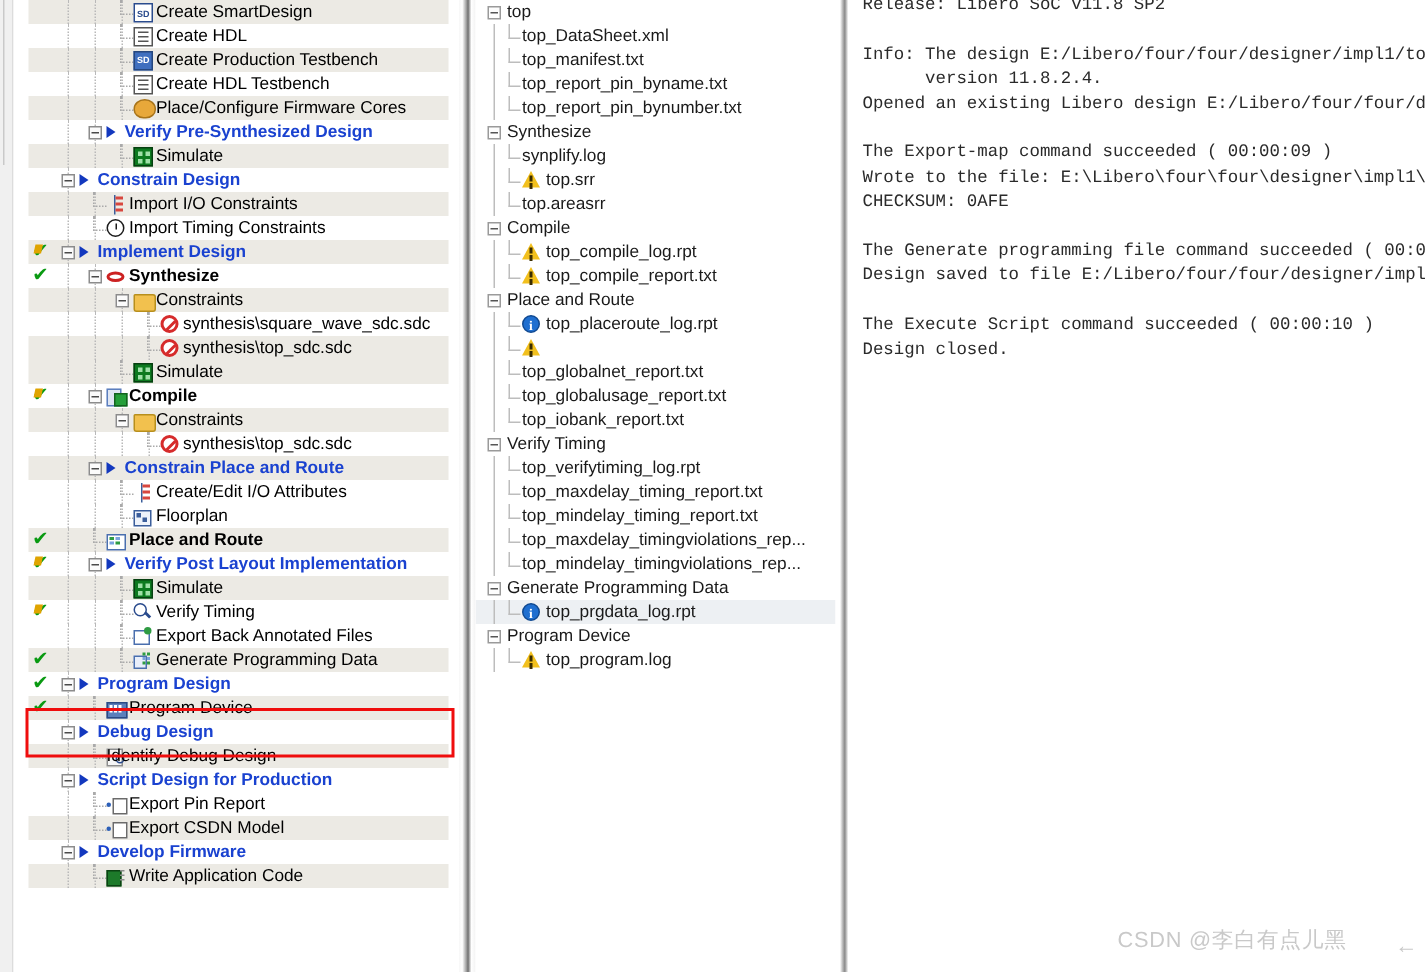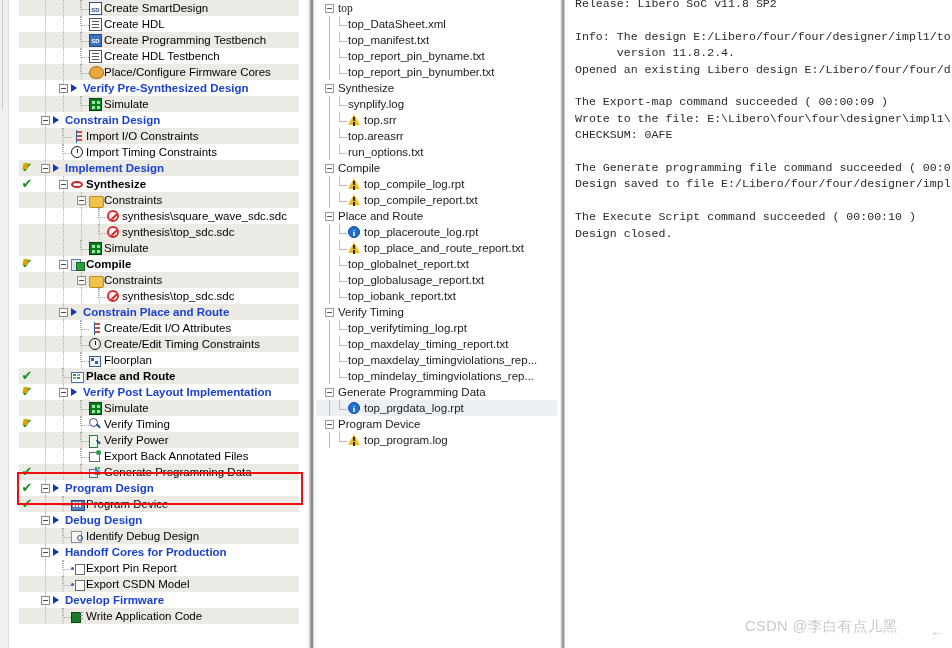--- a/index.html
+++ b/index.html
@@ -383,21 +383,21 @@
           <div class="elbow" style="left: 61px;"></div>
           <div class="ficon ic-hdl" style="left: 70px;"></div>
           <div class="flabel" style="left: 85px;">Create HDL</div>
         </div>
         <div class="frow alt">
           <div class="fguide" style="left: 26px;"></div>
           <div class="fguide" style="left: 44px;"></div>
           <div class="fguide" style="left: 62px;"></div>
           <div class="elbow" style="left: 61px;"></div>
           <div class="ficon ic-sdtb" style="left: 70px;"></div>
-          <div class="flabel" style="left: 85px;">Create Programming Testbench</div>
+          <div class="flabel" style="left: 85px;">Create Production Testbench</div>
         </div>
         <div class="frow">
           <div class="fguide" style="left: 26px;"></div>
           <div class="fguide" style="left: 44px;"></div>
           <div class="fguide" style="left: 62px;"></div>
           <div class="elbow" style="left: 61px;"></div>
           <div class="ficon ic-hdl" style="left: 70px;"></div>
           <div class="flabel" style="left: 85px;">Create HDL Testbench</div>
         </div>
         <div class="frow alt">
@@ -525,28 +525,20 @@
           <div class="flabel blue" style="left: 64px;">Constrain Place and Route</div>
         </div>
         <div class="frow">
           <div class="fguide" style="left: 26px;"></div>
           <div class="fguide" style="left: 44px;"></div>
           <div class="fguide" style="left: 62px;"></div>
           <div class="elbow" style="left: 61px;"></div>
           <div class="ficon ic-io" style="left: 70px;"></div>
           <div class="flabel" style="left: 85px;">Create/Edit I/O Attributes</div>
         </div>
-        <div class="frow alt">
-          <div class="fguide" style="left: 26px;"></div>
-          <div class="fguide" style="left: 44px;"></div>
-          <div class="fguide" style="left: 62px;"></div>
-          <div class="elbow" style="left: 61px;"></div>
-          <div class="ficon ic-clock" style="left: 70px;"></div>
-          <div class="flabel" style="left: 85px;">Create/Edit Timing Constraints</div>
-        </div>
         <div class="frow">
           <div class="fguide" style="left: 26px;"></div>
           <div class="fguide" style="left: 44px;"></div>
           <div class="fguide" style="left: 62px;"></div>
           <div class="elbow" style="left: 61px;"></div>
           <div class="ficon ic-floor" style="left: 70px;"></div>
           <div class="flabel" style="left: 85px;">Floorplan</div>
         </div>
         <div class="frow alt">
           <div class="fcheck"><span class="chk">✔</span></div>
@@ -574,28 +566,20 @@
         </div>
         <div class="frow">
           <div class="fcheck"><span class="chk half">✔</span></div>
           <div class="fguide" style="left: 26px;"></div>
           <div class="fguide" style="left: 44px;"></div>
           <div class="fguide" style="left: 62px;"></div>
           <div class="elbow" style="left: 61px;"></div>
           <div class="ficon ic-vtime" style="left: 70px;"></div>
           <div class="flabel" style="left: 85px;">Verify Timing</div>
         </div>
-        <div class="frow alt">
-          <div class="fguide" style="left: 26px;"></div>
-          <div class="fguide" style="left: 44px;"></div>
-          <div class="fguide" style="left: 62px;"></div>
-          <div class="elbow" style="left: 61px;"></div>
-          <div class="ficon ic-vpow" style="left: 70px;"></div>
-          <div class="flabel" style="left: 85px;">Verify Power</div>
-        </div>
         <div class="frow">
           <div class="fguide" style="left: 26px;"></div>
           <div class="fguide" style="left: 44px;"></div>
           <div class="fguide" style="left: 62px;"></div>
           <div class="elbow" style="left: 61px;"></div>
           <div class="ficon ic-export" style="left: 70px;"></div>
           <div class="flabel" style="left: 85px;">Export Back Annotated Files</div>
         </div>
         <div class="frow alt">
           <div class="fcheck"><span class="chk">✔</span></div>
@@ -625,27 +609,27 @@
           <div class="fguide" style="left: 26px;"></div>
           <div class="fexp" style="left: 22px;"></div>
           <div class="ftri" style="left: 34px;"></div>
           <div class="flabel blue" style="left: 46px;">Debug Design</div>
         </div>
         <div class="frow alt">
           <div class="fguide" style="left: 26px;"></div>
           <div class="fguide" style="left: 44px;"></div>
           <div class="elbow" style="left: 43px;"></div>
           <div class="ficon ic-identify" style="left: 52px;"></div>
-          <div class="flabel" style="left: 67px;">Identify Debug Design</div>
+          <div class="flabel" style="left: 52px;">Identify Debug Design</div>
         </div>
         <div class="frow">
           <div class="fguide" style="left: 26px;"></div>
           <div class="fexp" style="left: 22px;"></div>
           <div class="ftri" style="left: 34px;"></div>
-          <div class="flabel blue" style="left: 46px;">Handoff Cores for Production</div>
+          <div class="flabel blue" style="left: 46px;">Script Design for Production</div>
         </div>
         <div class="frow">
           <div class="fguide" style="left: 26px;"></div>
           <div class="fguide" style="left: 44px;"></div>
           <div class="elbow" style="left: 43px;"></div>
           <div class="ficon ic-smalldot" style="left: 52px;"></div>
           <div class="flabel" style="left: 67px;">Export Pin Report</div>
         </div>
         <div class="frow alt">
           <div class="fguide" style="left: 26px;"></div>
@@ -672,21 +656,21 @@
 
   <div id="red-box"></div>
 
   <div id="splitter-1"></div>
   <div id="splitter-2"></div>
 
   <div id="mid-panel">
     <div id="reports-tree">
         <div class="mrow">
           <div class="mexp" style="left: 8px;"></div>
-          <div class="mlabel" style="left: 21px; font-family: Liberation Serif, serif;">top</div>
+          <div class="mlabel" style="left: 21px;">top</div>
         </div>
         <div class="mrow">
           <div class="mvline" style="left: 12px;"></div>
           <div class="melbow" style="left: 22px;"></div>
           <div class="mlabel" style="left: 31px;">top_DataSheet.xml</div>
         </div>
         <div class="mrow">
           <div class="mvline" style="left: 12px;"></div>
           <div class="melbow" style="left: 22px;"></div>
           <div class="mlabel" style="left: 31px;">top_manifest.txt</div>
@@ -715,25 +699,20 @@
           <div class="melbow" style="left: 22px;"></div>
           <div class="warn-ic" style="left: 31px;"></div>
           <div class="mlabel" style="left: 47px;">top.srr</div>
         </div>
         <div class="mrow">
           <div class="mvline" style="left: 12px;"></div>
           <div class="melbow" style="left: 22px;"></div>
           <div class="mlabel" style="left: 31px;">top.areasrr</div>
         </div>
         <div class="mrow">
-          <div class="mvline" style="left: 12px;"></div>
-          <div class="melbow" style="left: 22px;"></div>
-          <div class="mlabel" style="left: 31px;">run_options.txt</div>
-        </div>
-        <div class="mrow">
           <div class="mexp" style="left: 8px;"></div>
           <div class="mlabel" style="left: 21px;">Compile</div>
         </div>
         <div class="mrow">
           <div class="mvline" style="left: 12px;"></div>
           <div class="melbow" style="left: 22px;"></div>
           <div class="warn-ic" style="left: 31px;"></div>
           <div class="mlabel" style="left: 47px;">top_compile_log.rpt</div>
         </div>
         <div class="mrow">
@@ -749,21 +728,20 @@
         <div class="mrow">
           <div class="mvline" style="left: 12px;"></div>
           <div class="melbow" style="left: 22px;"></div>
           <div class="info-ic" style="left: 31px;"></div>
           <div class="mlabel" style="left: 47px;">top_placeroute_log.rpt</div>
         </div>
         <div class="mrow">
           <div class="mvline" style="left: 12px;"></div>
           <div class="melbow" style="left: 22px;"></div>
           <div class="warn-ic" style="left: 31px;"></div>
-          <div class="mlabel" style="left: 47px;">top_place_and_route_report.txt</div>
         </div>
         <div class="mrow">
           <div class="mvline" style="left: 12px;"></div>
           <div class="melbow" style="left: 22px;"></div>
           <div class="mlabel" style="left: 31px;">top_globalnet_report.txt</div>
         </div>
         <div class="mrow">
           <div class="mvline" style="left: 12px;"></div>
           <div class="melbow" style="left: 22px;"></div>
           <div class="mlabel" style="left: 31px;">top_globalusage_report.txt</div>
@@ -779,20 +757,25 @@
         </div>
         <div class="mrow">
           <div class="mvline" style="left: 12px;"></div>
           <div class="melbow" style="left: 22px;"></div>
           <div class="mlabel" style="left: 31px;">top_verifytiming_log.rpt</div>
         </div>
         <div class="mrow">
           <div class="mvline" style="left: 12px;"></div>
           <div class="melbow" style="left: 22px;"></div>
           <div class="mlabel" style="left: 31px;">top_maxdelay_timing_report.txt</div>
+        </div>
+        <div class="mrow">
+          <div class="mvline" style="left: 12px;"></div>
+          <div class="melbow" style="left: 22px;"></div>
+          <div class="mlabel" style="left: 31px;">top_mindelay_timing_report.txt</div>
         </div>
         <div class="mrow">
           <div class="mvline" style="left: 12px;"></div>
           <div class="melbow" style="left: 22px;"></div>
           <div class="mlabel" style="left: 31px;">top_maxdelay_timingviolations_rep...</div>
         </div>
         <div class="mrow">
           <div class="mvline" style="left: 12px;"></div>
           <div class="melbow" style="left: 22px;"></div>
           <div class="mlabel" style="left: 31px;">top_mindelay_timingviolations_rep...</div>

